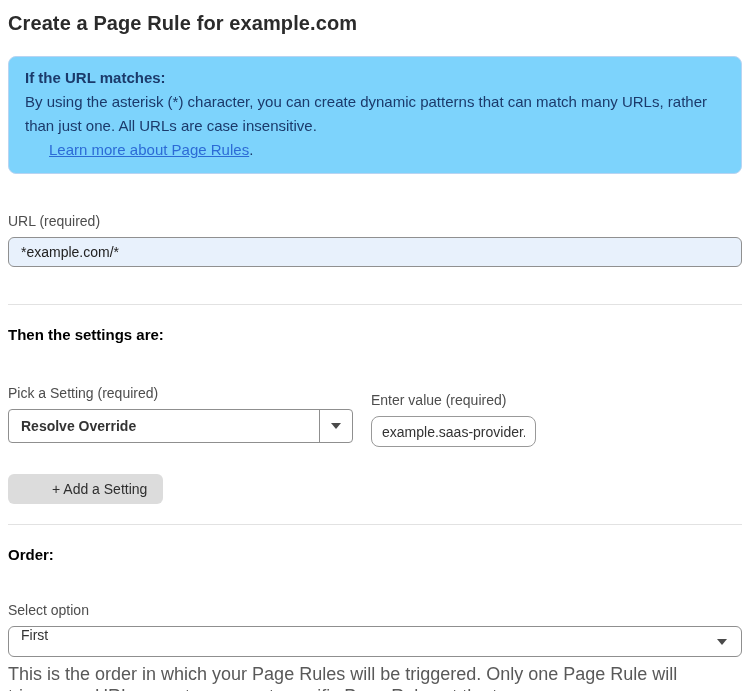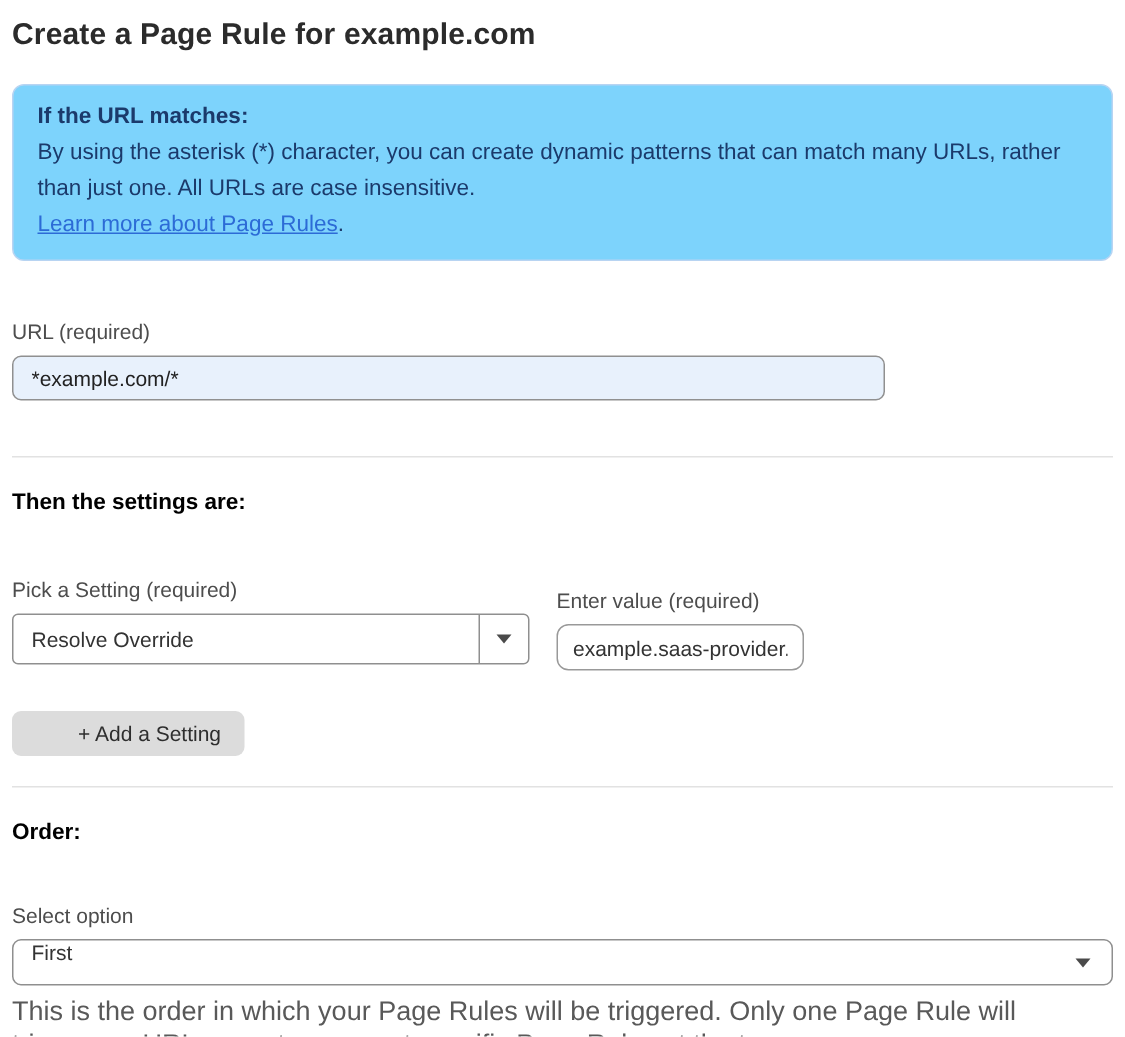--- a/index.html
+++ b/index.html
@@ -24,32 +24,32 @@
     margin-top: 21px;
     background: #7dd3fc;
     border: 1px solid #b8d4f2;
     border-radius: 8px;
     padding: 9px 16px 11px 16px;
     font-size: 15px;
     line-height: 24px;
     color: #1b3a6b;
   }
   .info-heading { font-weight: bold; }
-  .info-link { color: #2c6bd6; cursor: pointer; }
+  .info-link { color: #2c6bd6; cursor: pointer; margin-left: 24px; }
   .info-link-suffix { color: #1b3a6b; }
 
   .field-label {
     font-size: 14px;
     color: #4d4d4d;
     margin-top: 39px;
     margin-bottom: 8px;
   }
 
   .url-input {
-    width: 582px;
+    width: 734px;
     height: 30px;
     background: #e8f1fc;
     border: 1px solid #909090;
     border-radius: 6px;
     padding: 0 12px;
     font-family: "Liberation Sans", sans-serif;
     font-size: 14px;
     color: #222222;
     outline: none;
   }
@@ -84,20 +84,21 @@
     background: #ffffff;
     cursor: pointer;
   }
   .select-value {
     flex: 1;
     display: flex;
     align-items: center;
     padding-left: 12px;
     font-size: 14px;
     color: #333333;
+    font-weight: bold;
   }
   .select-arrow-section {
     width: 33px;
     border-left: 1px solid #8f8f8f;
     display: flex;
     align-items: center;
     justify-content: center;
   }
   .triangle-down {
     width: 0; height: 0;

